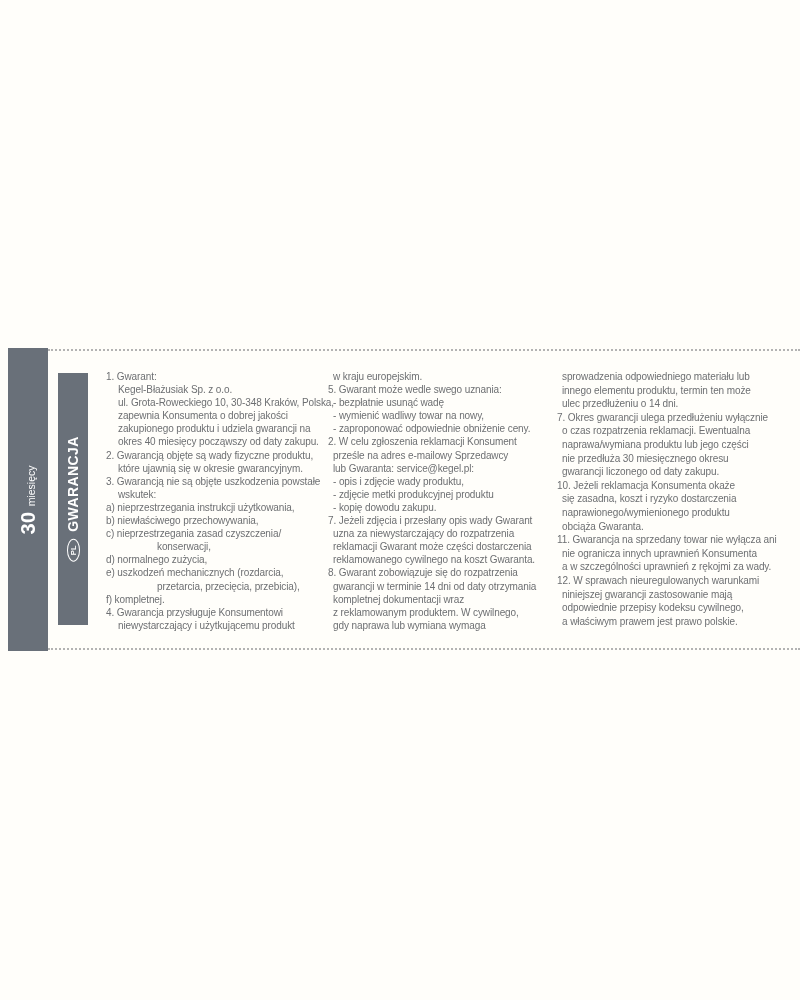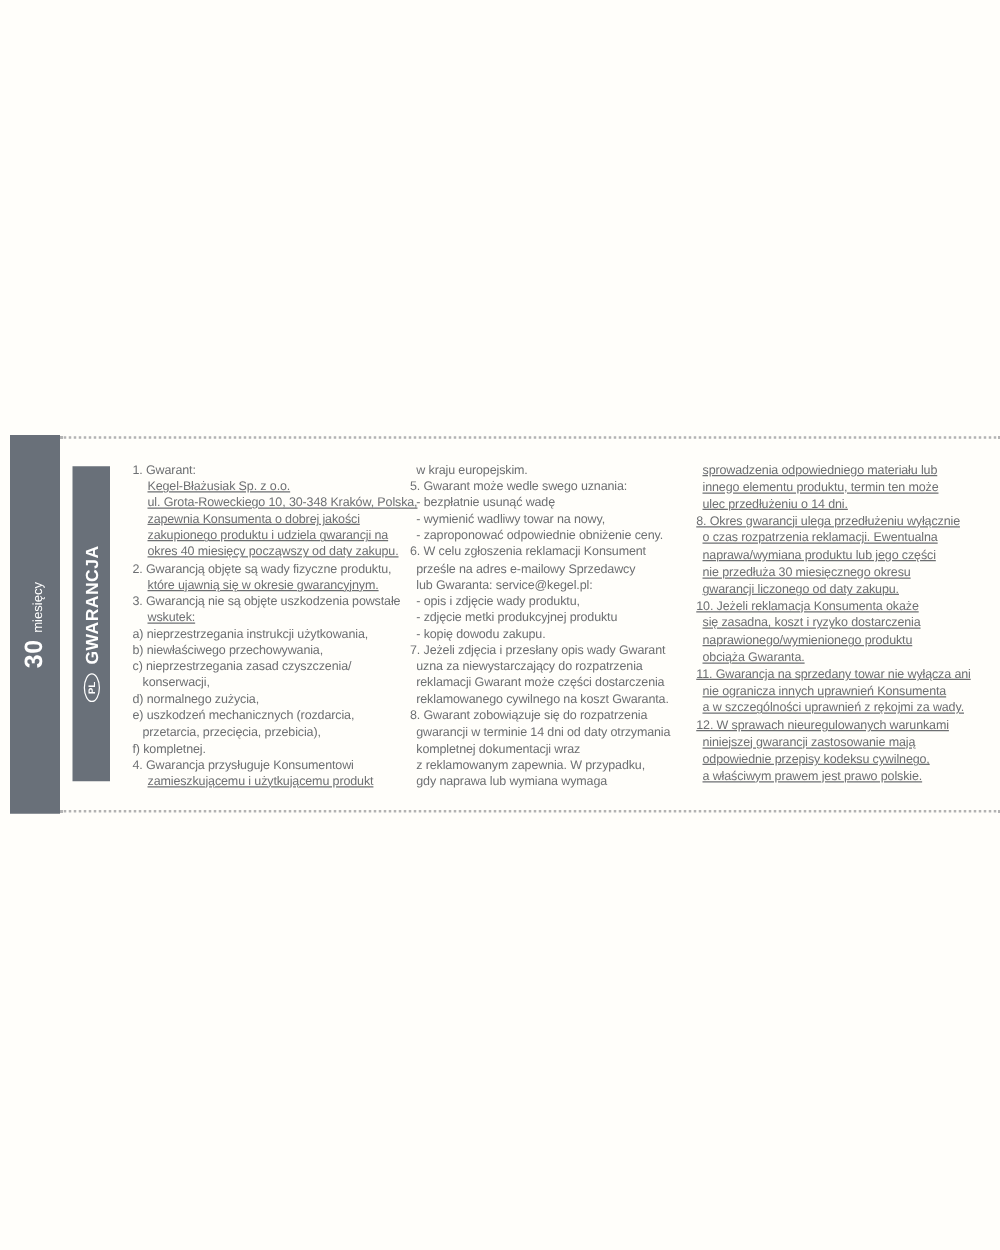--- a/index.html
+++ b/index.html
@@ -48,23 +48,23 @@
   .gw{font-size:14px;font-weight:bold;letter-spacing:0.4px;}
   .col{
     position:absolute;top:370px;
     color:var(--ink);
     font-size:10px;letter-spacing:-0.1px;
   }
   .col .ln{height:13.1px;line-height:13.1px;white-space:nowrap;}
   .col1{left:106px;}
   .col2{left:328px;}
   .col3{left:557px;}
-  .col3 .ln{height:13.6px;line-height:13.6px;text-decoration:underline;}
-  .col1 .ind{padding-left:12px;text-decoration:underline;}
-  .col1 .ind2{padding-left:8px;}
+  .col3 .ln{height:13.6px;line-height:13.6px;}
+  .col1 .ind{padding-left:12px;}
+  .col1 .ind2{padding-left:8px;margin-left:43px;}
   .col2 .ind,.col3 .ind{padding-left:5px;}
 </style>
 </head>
 <body>
 
 <div class="page">
 
   <div class="dotted top"></div>
   <div class="dotted bottom"></div>
 
@@ -97,51 +97,51 @@
     <div class="ln ind">wskutek:</div>
     <div class="ln">a) nieprzestrzegania instrukcji użytkowania,</div>
     <div class="ln">b) niewłaściwego przechowywania,</div>
     <div class="ln">c) nieprzestrzegania zasad czyszczenia/</div>
     <div class="ln ind2">konserwacji,</div>
     <div class="ln">d) normalnego zużycia,</div>
     <div class="ln">e) uszkodzeń mechanicznych (rozdarcia,</div>
     <div class="ln ind2">przetarcia, przecięcia, przebicia),</div>
     <div class="ln">f) kompletnej.</div>
     <div class="ln">4. Gwarancja przysługuje Konsumentowi</div>
-    <div class="ln ind">zamieszkującemu i użytkującemu produkt</div>
+    <div class="ln ind">niewystarczający i użytkującemu produkt</div>
   </div>
 
   <div class="col col2">
     <div class="ln ind">w kraju europejskim.</div>
     <div class="ln">5. Gwarant może wedle swego uznania:</div>
     <div class="ln ind">- bezpłatnie usunąć wadę</div>
     <div class="ln ind">- wymienić wadliwy towar na nowy,</div>
     <div class="ln ind">- zaproponować odpowiednie obniżenie ceny.</div>
-    <div class="ln">6. W celu zgłoszenia reklamacji Konsument</div>
+    <div class="ln">2. W celu zgłoszenia reklamacji Konsument</div>
     <div class="ln ind">prześle na adres e-mailowy Sprzedawcy</div>
     <div class="ln ind">lub Gwaranta: service@kegel.pl:</div>
     <div class="ln ind">- opis i zdjęcie wady produktu,</div>
     <div class="ln ind">- zdjęcie metki produkcyjnej produktu</div>
     <div class="ln ind">- kopię dowodu zakupu.</div>
     <div class="ln">7. Jeżeli zdjęcia i przesłany opis wady Gwarant</div>
     <div class="ln ind">uzna za niewystarczający do rozpatrzenia</div>
     <div class="ln ind">reklamacji Gwarant może części dostarczenia</div>
     <div class="ln ind">reklamowanego cywilnego na koszt Gwaranta.</div>
     <div class="ln">8. Gwarant zobowiązuje się do rozpatrzenia</div>
     <div class="ln ind">gwarancji w terminie 14 dni od daty otrzymania</div>
     <div class="ln ind">kompletnej dokumentacji wraz</div>
-    <div class="ln ind">z reklamowanym zapewnia. W przypadku,</div>
+    <div class="ln ind">z reklamowanym produktem. W cywilnego,</div>
     <div class="ln ind">gdy naprawa lub wymiana wymaga</div>
   </div>
 
   <div class="col col3">
     <div class="ln ind">sprowadzenia odpowiedniego materiału lub</div>
     <div class="ln ind">innego elementu produktu, termin ten może</div>
     <div class="ln ind">ulec przedłużeniu o 14 dni.</div>
-    <div class="ln">8. Okres gwarancji ulega przedłużeniu wyłącznie</div>
+    <div class="ln">7. Okres gwarancji ulega przedłużeniu wyłącznie</div>
     <div class="ln ind">o czas rozpatrzenia reklamacji. Ewentualna</div>
     <div class="ln ind">naprawa/wymiana produktu lub jego części</div>
     <div class="ln ind">nie przedłuża 30 miesięcznego okresu</div>
     <div class="ln ind">gwarancji liczonego od daty zakupu.</div>
     <div class="ln">10. Jeżeli reklamacja Konsumenta okaże</div>
     <div class="ln ind">się zasadna, koszt i ryzyko dostarczenia</div>
     <div class="ln ind">naprawionego/wymienionego produktu</div>
     <div class="ln ind">obciąża Gwaranta.</div>
     <div class="ln">11. Gwarancja na sprzedany towar nie wyłącza ani</div>
     <div class="ln ind">nie ogranicza innych uprawnień Konsumenta</div>

